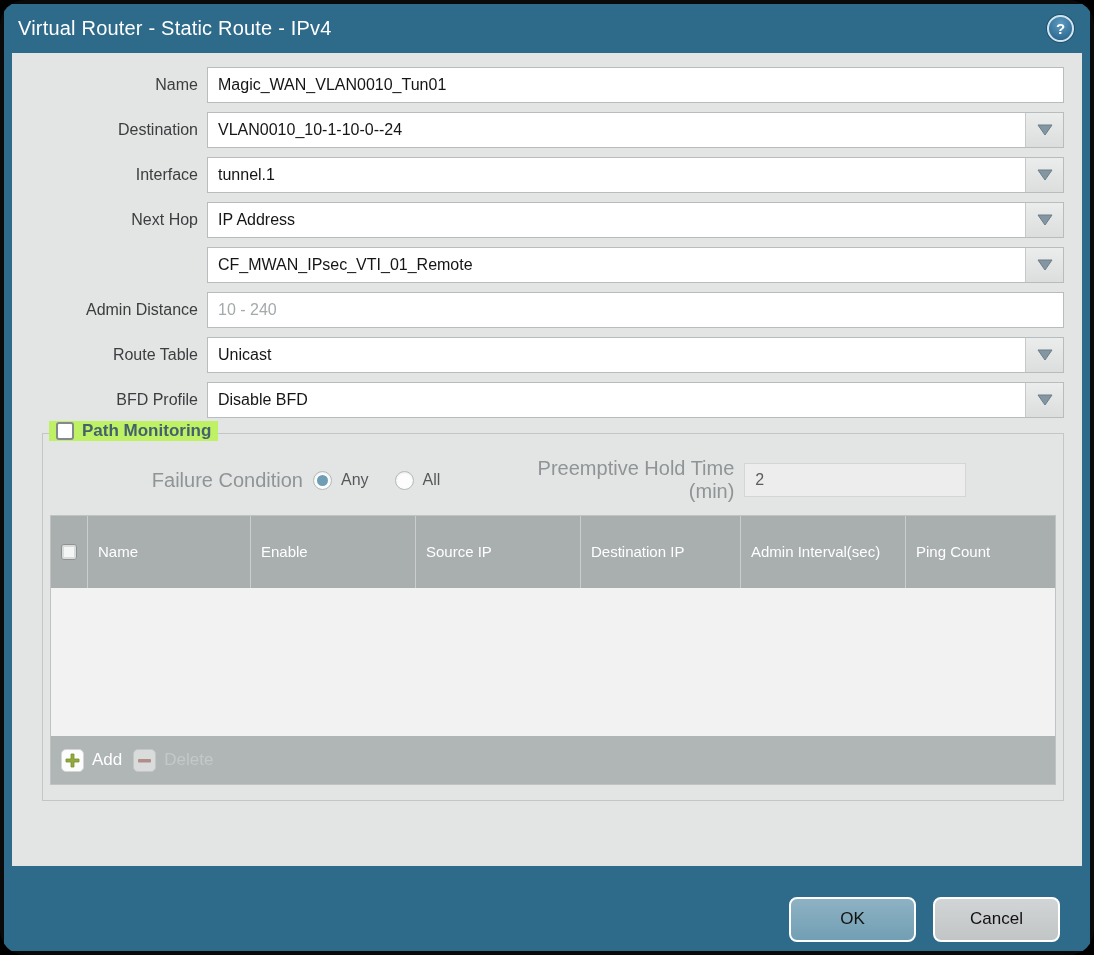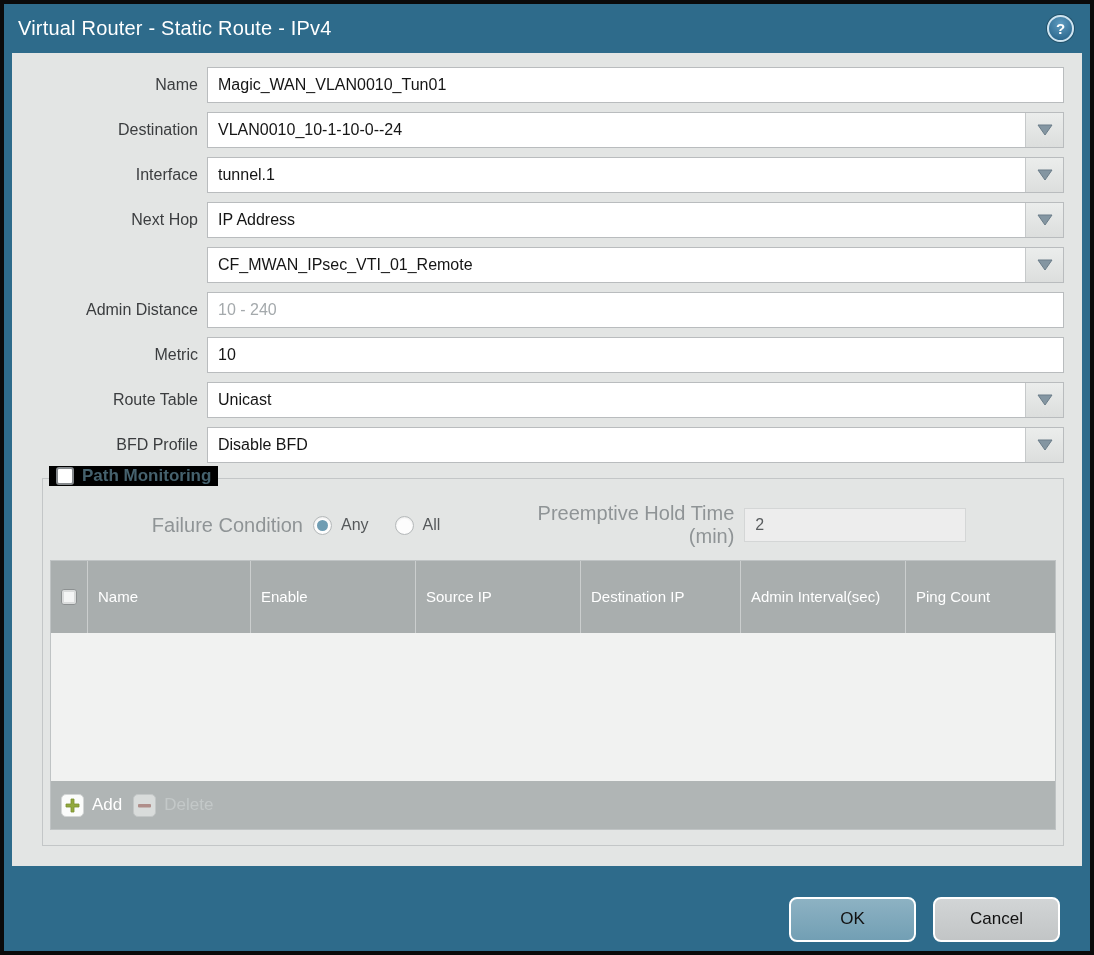--- a/index.html
+++ b/index.html
@@ -1,17 +1,17 @@
 <!DOCTYPE html>
 <html><head>
 <meta charset="utf-8">
 <style>
   html,body{margin:0;padding:0;background:#000;}
   *{box-sizing:border-box;font-family:"Liberation Sans","DejaVu Sans",sans-serif;}
-  .stage{position:relative;width:1094px;height:955px;background:#0a0a0a;overflow:hidden;}
+  .stage{position:relative;width:1094px;height:955px;background:#0a0a0a;overflow:hidden;border-radius:25px;}
   .window{position:absolute;left:4px;top:4px;right:4px;bottom:4px;background:#2e6b8b;}
 
   
   .titlebar{height:49px;display:flex;align-items:center;justify-content:space-between;padding:0 16px 0 14px;}
   .titlebar .title{color:#fff;font-size:20px;letter-spacing:.2px;}
   .help{width:27px;height:27px;border-radius:50%;border:2px solid #cfe4f0;
         background:radial-gradient(circle at 50% 30%,#5e9bc0,#225d83);
         color:#fff;font-size:15px;font-weight:bold;display:flex;align-items:center;justify-content:center;
         box-shadow:0 0 0 1px rgba(0,0,0,.25);cursor:pointer;}
 
@@ -22,21 +22,21 @@
   .frow .flabel{width:195px;text-align:right;padding-right:9px;color:#3b3d3f;font-size:16px;flex:0 0 195px;}
   .fieldwrap{position:relative;flex:1;height:36px;}
   .tinput{width:100%;height:36px;border:1px solid #b9bcbe;background:#fff;padding:0 10px;font-size:16px;color:#151515;outline:none;}
   .tinput::placeholder{color:#a4a9ac;}
   .combo .tinput{padding-right:48px;}
   .dropbtn{position:absolute;top:1px;right:1px;width:38px;height:34px;border-left:1px solid #c6c9ca;
            background:linear-gradient(#ebedec,#dcdedd);display:flex;align-items:center;justify-content:center;cursor:pointer;}
 
   
   .pmbox{position:relative;margin:15px 18px 0 30px;height:368px;border:1px solid #c3c6c7;}
-  .pmlegend{position:absolute;top:-13px;left:6px;background:#000000;padding:0 7px;display:flex;align-items:center;gap:8px;}
+  .pmlegend{position:absolute;top:-13px;left:6px;background:#bef264;padding:0 7px;display:flex;align-items:center;gap:8px;}
   .pmcheck{width:18px;height:18px;border:2px solid #85898c;border-radius:3px;background:#fff;cursor:pointer;}
   .pmtitle{font-size:17px;font-weight:bold;color:#45616d;}
 
   .condrow{display:flex;align-items:center;margin-top:28px;height:36px;}
   .glabel{color:#8f9496;font-size:20px;}
   .condlabel{width:270px;text-align:right;padding-right:10px;flex:0 0 270px;}
   .radio{width:19px;height:19px;border-radius:50%;border:1px solid #b4b8b9;background:#fdfdfd;position:relative;cursor:pointer;
          box-shadow:inset 0 1px 2px rgba(0,0,0,.08);}
   .radio.sel::after{content:"";position:absolute;inset:3px;border-radius:50%;background:#6f9db3;}
   .radlbl{color:#55585a;font-size:16px;margin:0 26px 0 9px;}
@@ -139,26 +139,20 @@
         </span>
       </div>
 
       <div class="frow">
         <span class="flabel">Admin Distance</span>
         <span class="fieldwrap">
           <input class="tinput" placeholder="10 - 240" style="">
         </span>
       </div>
 
-      <div class="frow">
-        <span class="flabel">Metric</span>
-        <span class="fieldwrap">
-          <input class="tinput" value="10" style="">
-        </span>
-      </div>
 
       <div class="frow">
         <span class="flabel">Route Table</span>
         <span class="fieldwrap combo">
           <input class="tinput" value="Unicast" style="">
           <span class="dropbtn">
             <svg width="18" height="14" viewBox="0 0 18 14">
                 <path d="M2 2 L16 2 L9 12 Z" fill="#8496a2" stroke="#6b7d89"></path>
               </svg>
           </span>

